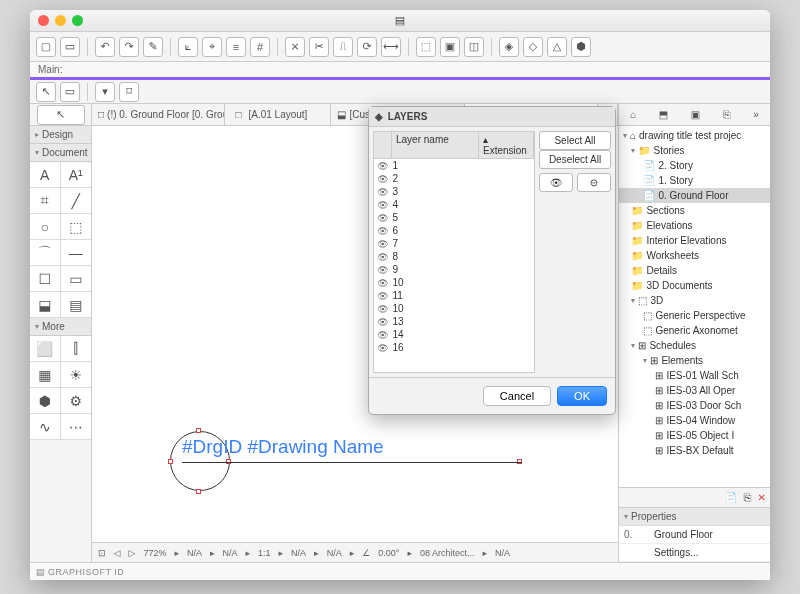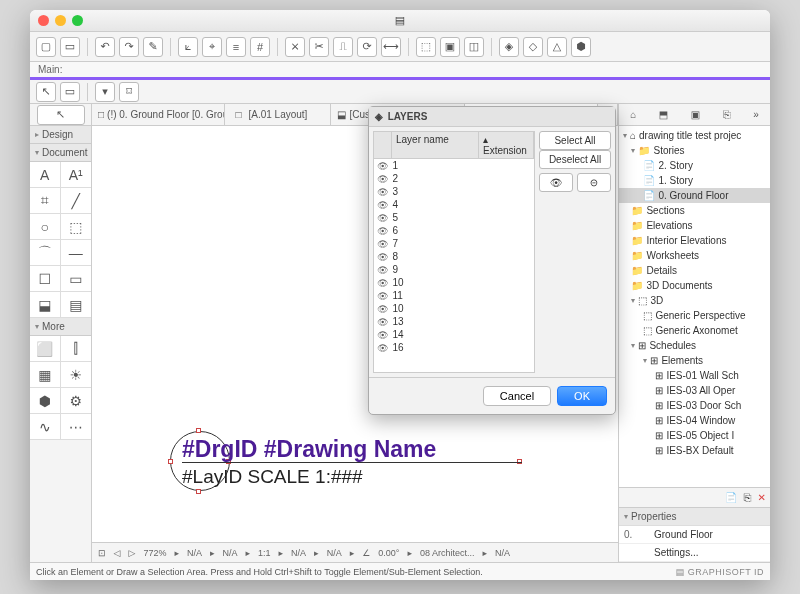--- a/index.html
+++ b/index.html
@@ -24,21 +24,21 @@
 .section-hdr { background: #e8e8e8; padding: 3px 5px; font-size: 10px; color: #555; border-bottom: 1px solid #ccc; display:flex; align-items:center; gap:3px; }
 .toolgrid { display: grid; grid-template-columns: 1fr 1fr; }
 .tool { height: 26px; border-bottom: 1px solid #ddd; border-right: 1px solid #ddd; display: flex; align-items: center; justify-content: center; color: #555; font-size: 14px; background:#fff; }
 .tool:nth-child(2n) { border-right: none; }
 
 .center { flex: 1; display: flex; flex-direction: column; min-width: 0; position: relative; }
 .tabs { height: 22px; background: #f4f4f4; border-bottom: 1px solid #ccc; display: flex; align-items: stretch; font-size: 10px; }
 .tab { border-right: 1px solid #ccc; padding: 0 6px; display: flex; align-items: center; gap: 3px; color: #555; white-space: nowrap; overflow: hidden; }
 .tab.active { background: #fff; }
 .canvas { flex: 1; background: #fff; position: relative; overflow: hidden; }
-.drawing-text { position: absolute; left: 90px; top: 310px; font-size: 23px; color: #4c1d95; font-weight: 700; }
+.drawing-text { position: absolute; left: 90px; top: 310px; font-size: 19px; color: #3b82f6; font-weight: 400; }
 .drawing-text2 { position: absolute; left: 90px; top: 340px; font-size: 19px; color: #222; font-weight: 300; }
 .hrline { position: absolute; left: 90px; top: 336px; width: 340px; height: 1px; background: #333; }
 .circle { position:absolute; left:78px; top:305px; width:60px; height:60px; border:1px solid #333; border-radius:50%; }
 .anchor { position:absolute; width:5px; height:5px; border:1px solid #c44; background:#fff; }
 
 .statusbar-bottom { height: 20px; border-top: 1px solid #ccc; background: #f4f4f4; display: flex; align-items: center; padding: 0 6px; font-size: 9px; color: #666; gap: 8px; }
 .hintbar { height: 18px; border-top: 1px solid #ccc; background: #f8f8f8; padding: 0 6px; font-size: 9px; color: #555; display:flex; align-items:center; justify-content:space-between; }
 
 .rightcol { width: 152px; border-left: 1px solid #ccc; background: #f4f4f4; display: flex; flex-direction: column; font-size: 10px; }
 .nav-icons { height: 22px; border-bottom: 1px solid #ccc; display: flex; align-items: center; justify-content: space-around; color: #555; }
@@ -188,21 +188,20 @@
       </div>
       <div class="canvas">
         <div class="circle"></div>
         <div class="anchor" style="left:76px; top:333px"></div>
         <div class="anchor" style="left:134px; top:333px"></div>
         <div class="anchor" style="left:425px; top:333px"></div>
         <div class="anchor" style="left:104px; top:302px"></div>
         <div class="anchor" style="left:104px; top:363px"></div>
         <div class="drawing-text">#DrgID #Drawing Name</div>
         <div class="hrline"></div>
-        <div class="drawing-text2">#LayID SCALE 1:###</div>
       </div>
       <div class="statusbar-bottom">
         <span>⊡</span>
         <span>◁</span>
         <span>▷</span>
         <span>772%</span>
           <span>▸</span>
         <span>N/A</span>
           <span>▸</span>
         <span>N/A</span>
@@ -270,21 +269,20 @@
           </div>
         <div class="props-row">
             <span></span>
             <span>Settings...</span>
           </div>
       </div>
     </div>
   </div>
 
   <div class="hintbar">
-    <span>Click an Element or Draw a Selection Area. Press and Hold Ctrl+Shift to Toggle Element/Sub-Element Selection.</span>
     <span style="color:#888;letter-spacing:0.5px">▤ <span>GRAPHISOFT ID</span></span>
   </div>
 </div>
 
 <div class="dialog">
   <div class="dialog-hdr">
     <span>◈</span>
     <span>LAYERS</span>
   </div>
   <div class="dialog-body">

